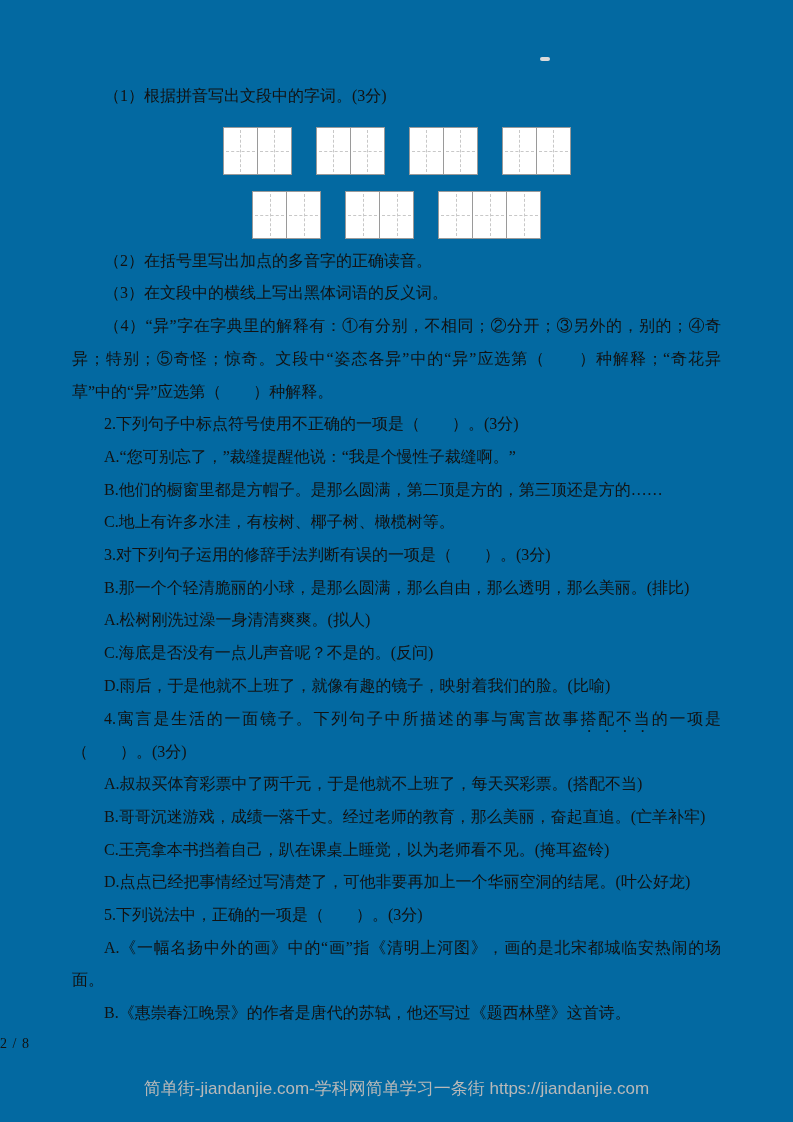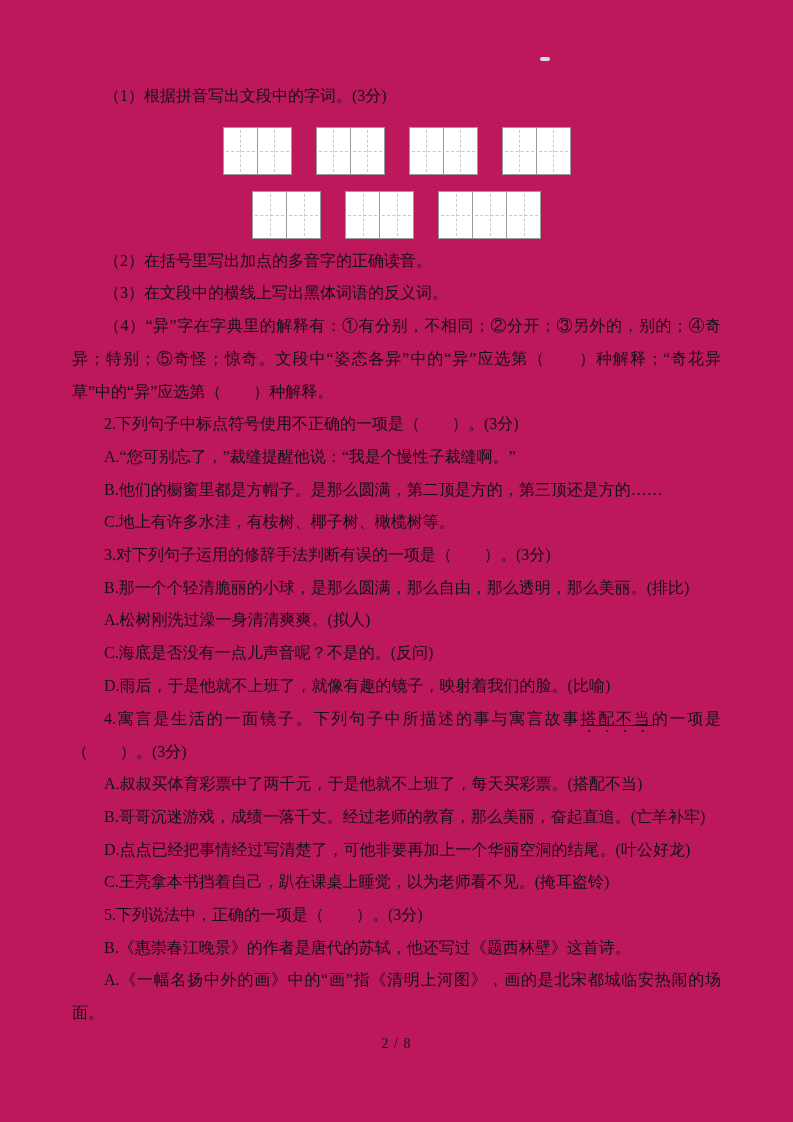--- a/index.html
+++ b/index.html
@@ -1,21 +1,21 @@
 <!DOCTYPE html>
 <html><head>
 <meta charset="utf-8">
 <style>
   * { margin:0; padding:0; box-sizing:border-box; }
   html, body { background:#ffffff; }
   .page {
     position:relative;
     width:793px; height:1122px;
     margin:0 auto;
-    background:#be185d;
+    background:#0369a1;
     color:#121212;
     font-family:"Liberation Serif","DejaVu Serif",serif;
     overflow:hidden;
   }
   .content {
     padding:80px 72px 0 72px;
     font-size:16px;
     line-height:32.7px;
     text-align:justify;
   }
@@ -42,26 +42,24 @@
     position:absolute; top:50%; left:2px; right:2px;
     border-top:1px dashed #c8c8c8;
   }
 
   
   .em-dot {
     -webkit-text-emphasis:filled dot;
     -webkit-text-emphasis-position:under;
     text-emphasis:filled dot;
     text-emphasis-position:under;
-    text-decoration:underline;
   }
 
   .page-num {
     position:absolute; left:0; right:0; bottom:70px;
-    text-align:center;
     font-size:14px; color:#121212;
     letter-spacing:1px;
   }
   .footer-site {
     position:absolute; left:0; right:0; bottom:22px;
     text-align:center;
     font-size:17px;
     color:#b9b9b9;
     font-family:"Liberation Sans","DejaVu Sans",sans-serif;
   }
@@ -173,23 +171,24 @@
 
     <p class="para">3.对下列句子运用的修辞手法判断有误的一项是（　　）。(3分)</p>
     <p class="para">B.那一个个轻清脆丽的小球，是那么圆满，那么自由，那么透明，那么美丽。(排比)</p>
     <p class="para">A.松树刚洗过澡一身清清爽爽。(拟人)</p>
     <p class="para">C.海底是否没有一点儿声音呢？不是的。(反问)</p>
     <p class="para">D.雨后，于是他就不上班了，就像有趣的镜子，映射着我们的脸。(比喻)</p>
 
     <p class="para"><span>4.寓言是生活的一面镜子。下列句子中所描述的事与寓言故事</span><span class="em-dot">搭配不当</span><span>的一项是（　　）。</span><span>(3分)</span></p>
     <p class="para">A.叔叔买体育彩票中了两千元，于是他就不上班了，每天买彩票。(搭配不当)</p>
     <p class="para">B.哥哥沉迷游戏，成绩一落千丈。经过老师的教育，那么美丽，奋起直追。(亡羊补牢)</p>
+    <p class="para">C.王亮拿本书挡着自己，趴在课桌上睡觉，以为老师看不见。(掩耳盗铃)</p>
     <p class="para">D.点点已经把事情经过写清楚了，可他非要再加上一个华丽空洞的结尾。(叶公好龙)</p>
-    <p class="para">C.王亮拿本书挡着自己，趴在课桌上睡觉，以为老师看不见。(掩耳盗铃)</p>
 
     <p class="para">5.下列说法中，正确的一项是（　　）。(3分)</p>
+    <p class="para">A.《一幅名扬中外的画》中的“画”指《清明上河图》，画的是北宋都城临安热闹的场面。</p>
     <p class="para">B.《惠崇春江晚景》的作者是唐代的苏轼，他还写过《题西林壁》这首诗。</p>
-    <p class="para">A.《一幅名扬中外的画》中的“画”指《清明上河图》，画的是北宋都城临安热闹的场面。</p>
 
   </div>
 
   <div class="page-num">2 / 8</div>
+  <div class="footer-site">简单街-jiandanjie.com-学科网简单学习一条街 https://jiandanjie.com</div>
 </div>
 
 </body></html>

